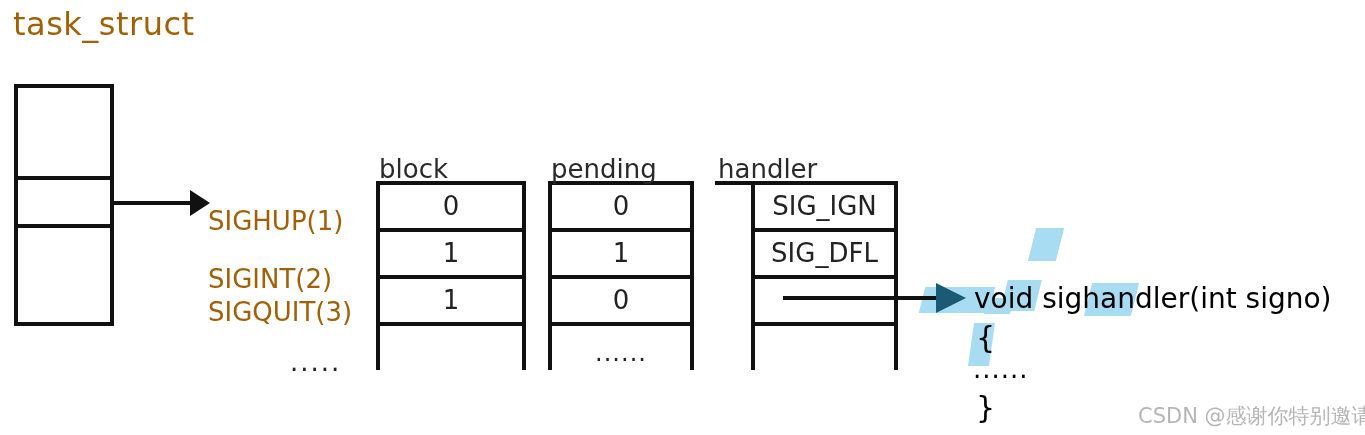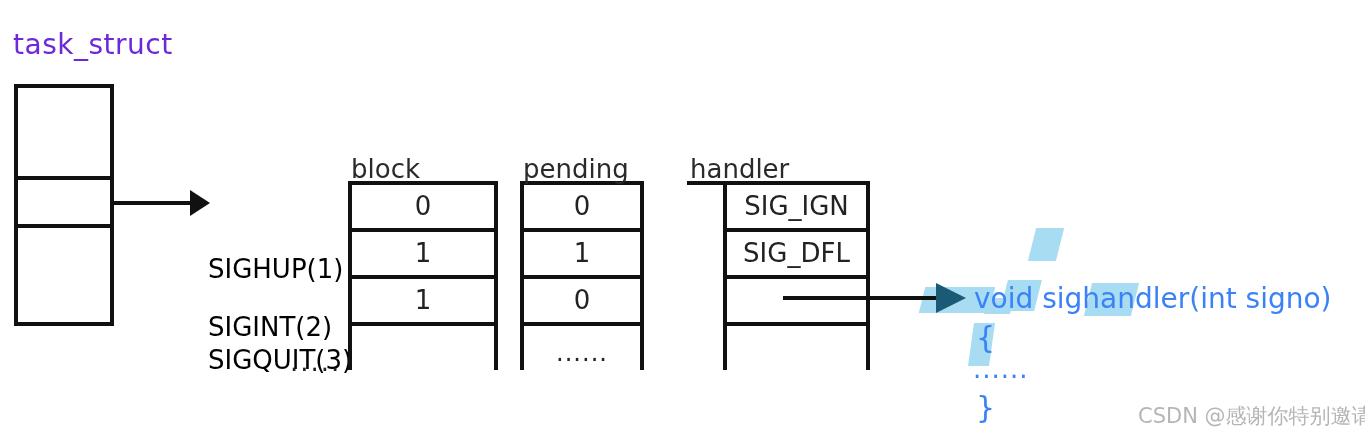--- a/index.html
+++ b/index.html
@@ -9,22 +9,22 @@
     height: 435px;
     background: #ffffff;
     overflow: hidden;
     font-family: "DejaVu Sans", "Liberation Sans", sans-serif;
     color: #222222;
   }
   .abs { position: absolute; }
 
   
   .ts-label {
-    left: 13px; top: 28px;
-    font-size: 28px; color: #6d28d9;
+    left: 13px; top: 5px;
+    font-size: 32px; color: #a16207;
     letter-spacing: 0.5px;
     z-index: 2;
   }
 
   
   .ts-box {
     left: 14px; top: 84px;
     width: 92px;
     border: 4px solid #111111;
     z-index: 2;
@@ -45,25 +45,25 @@
   }
   .tri-teal {
     width: 0; height: 0;
     border-top: 15px solid transparent;
     border-bottom: 15px solid transparent;
     border-left: 30px solid #1b5a74;
     z-index: 2;
   }
 
   
-  .sig-label { font-size: 26px; color: #000000; z-index: 2; white-space: nowrap; margin-top: 48px; }
+  .sig-label { font-size: 26px; color: #a16207; z-index: 2; white-space: nowrap; }
   .sig-dots  { font-size: 26px; color: #222222; letter-spacing: 2px; z-index: 2; }
 
   
-  .sig-table { z-index: 2; border-top: 4px solid #111111; }
+  .sig-table { z-index: 2; border-top: 4px solid #111111; margin-left: 28px; }
   .sig-table .thead {
     position: absolute;
     left: 3px; top: -31px;
     font-size: 26px; color: #2a2a2a;
     white-space: nowrap;
   }
   .sig-table .row {
     height: 43px;
     border-left: 4px solid #111111;
     border-right: 4px solid #111111;
@@ -89,21 +89,21 @@
 
   
   .us-heading {
     left: 1028px; top: 229px;
     font-size: 31px; font-weight: bold; font-style: italic;
     color: #2a2a2a; letter-spacing: 1px;
     z-index: 2; white-space: nowrap;
   }
   .us-heading .first { color: #3e8cb8; }
   .code-line {
-    font-size: 28px; color: #3b82f6;
+    font-size: 28px; color: #000000;
     z-index: 2; white-space: nowrap;
   }
   .code-sig   { left: 974px; top: 282px; }
   .code-open  { left: 976px; top: 320px; font-size: 30px; }
   .code-dots  { left: 973px; top: 354px; font-size: 26px; letter-spacing: 1px; }
   .code-close { left: 976px; top: 390px; font-size: 30px; }
 
   
   .hl {
     background: #a8dcf2;
@@ -140,21 +140,21 @@
   <div class="abs sig-dots" style="left:290px; top:347px;">.....</div>
 
   <div class="abs sig-table" style="left:348px; top:181px; width:150px;">
     <div class="thead">block</div>
     <div class="row">0</div>
     <div class="row">1</div>
     <div class="row">1</div>
     <div class="ext"></div>
   </div>
 
-  <div class="abs sig-table" style="left:520px; top:181px; width:124px;">
+  <div class="abs sig-table" style="left:520px; top:181px; width:146px;">
     <div class="thead">pending</div>
     <div class="row">0</div>
     <div class="row">1</div>
     <div class="row">0</div>
     <div class="ext">......</div>
   </div>
 
   <div class="abs sig-table" style="left:687px; top:181px; width:147px;padding-left:36px;">
     <div class="thead">handler</div>
     <div class="row">SIG_IGN</div>

